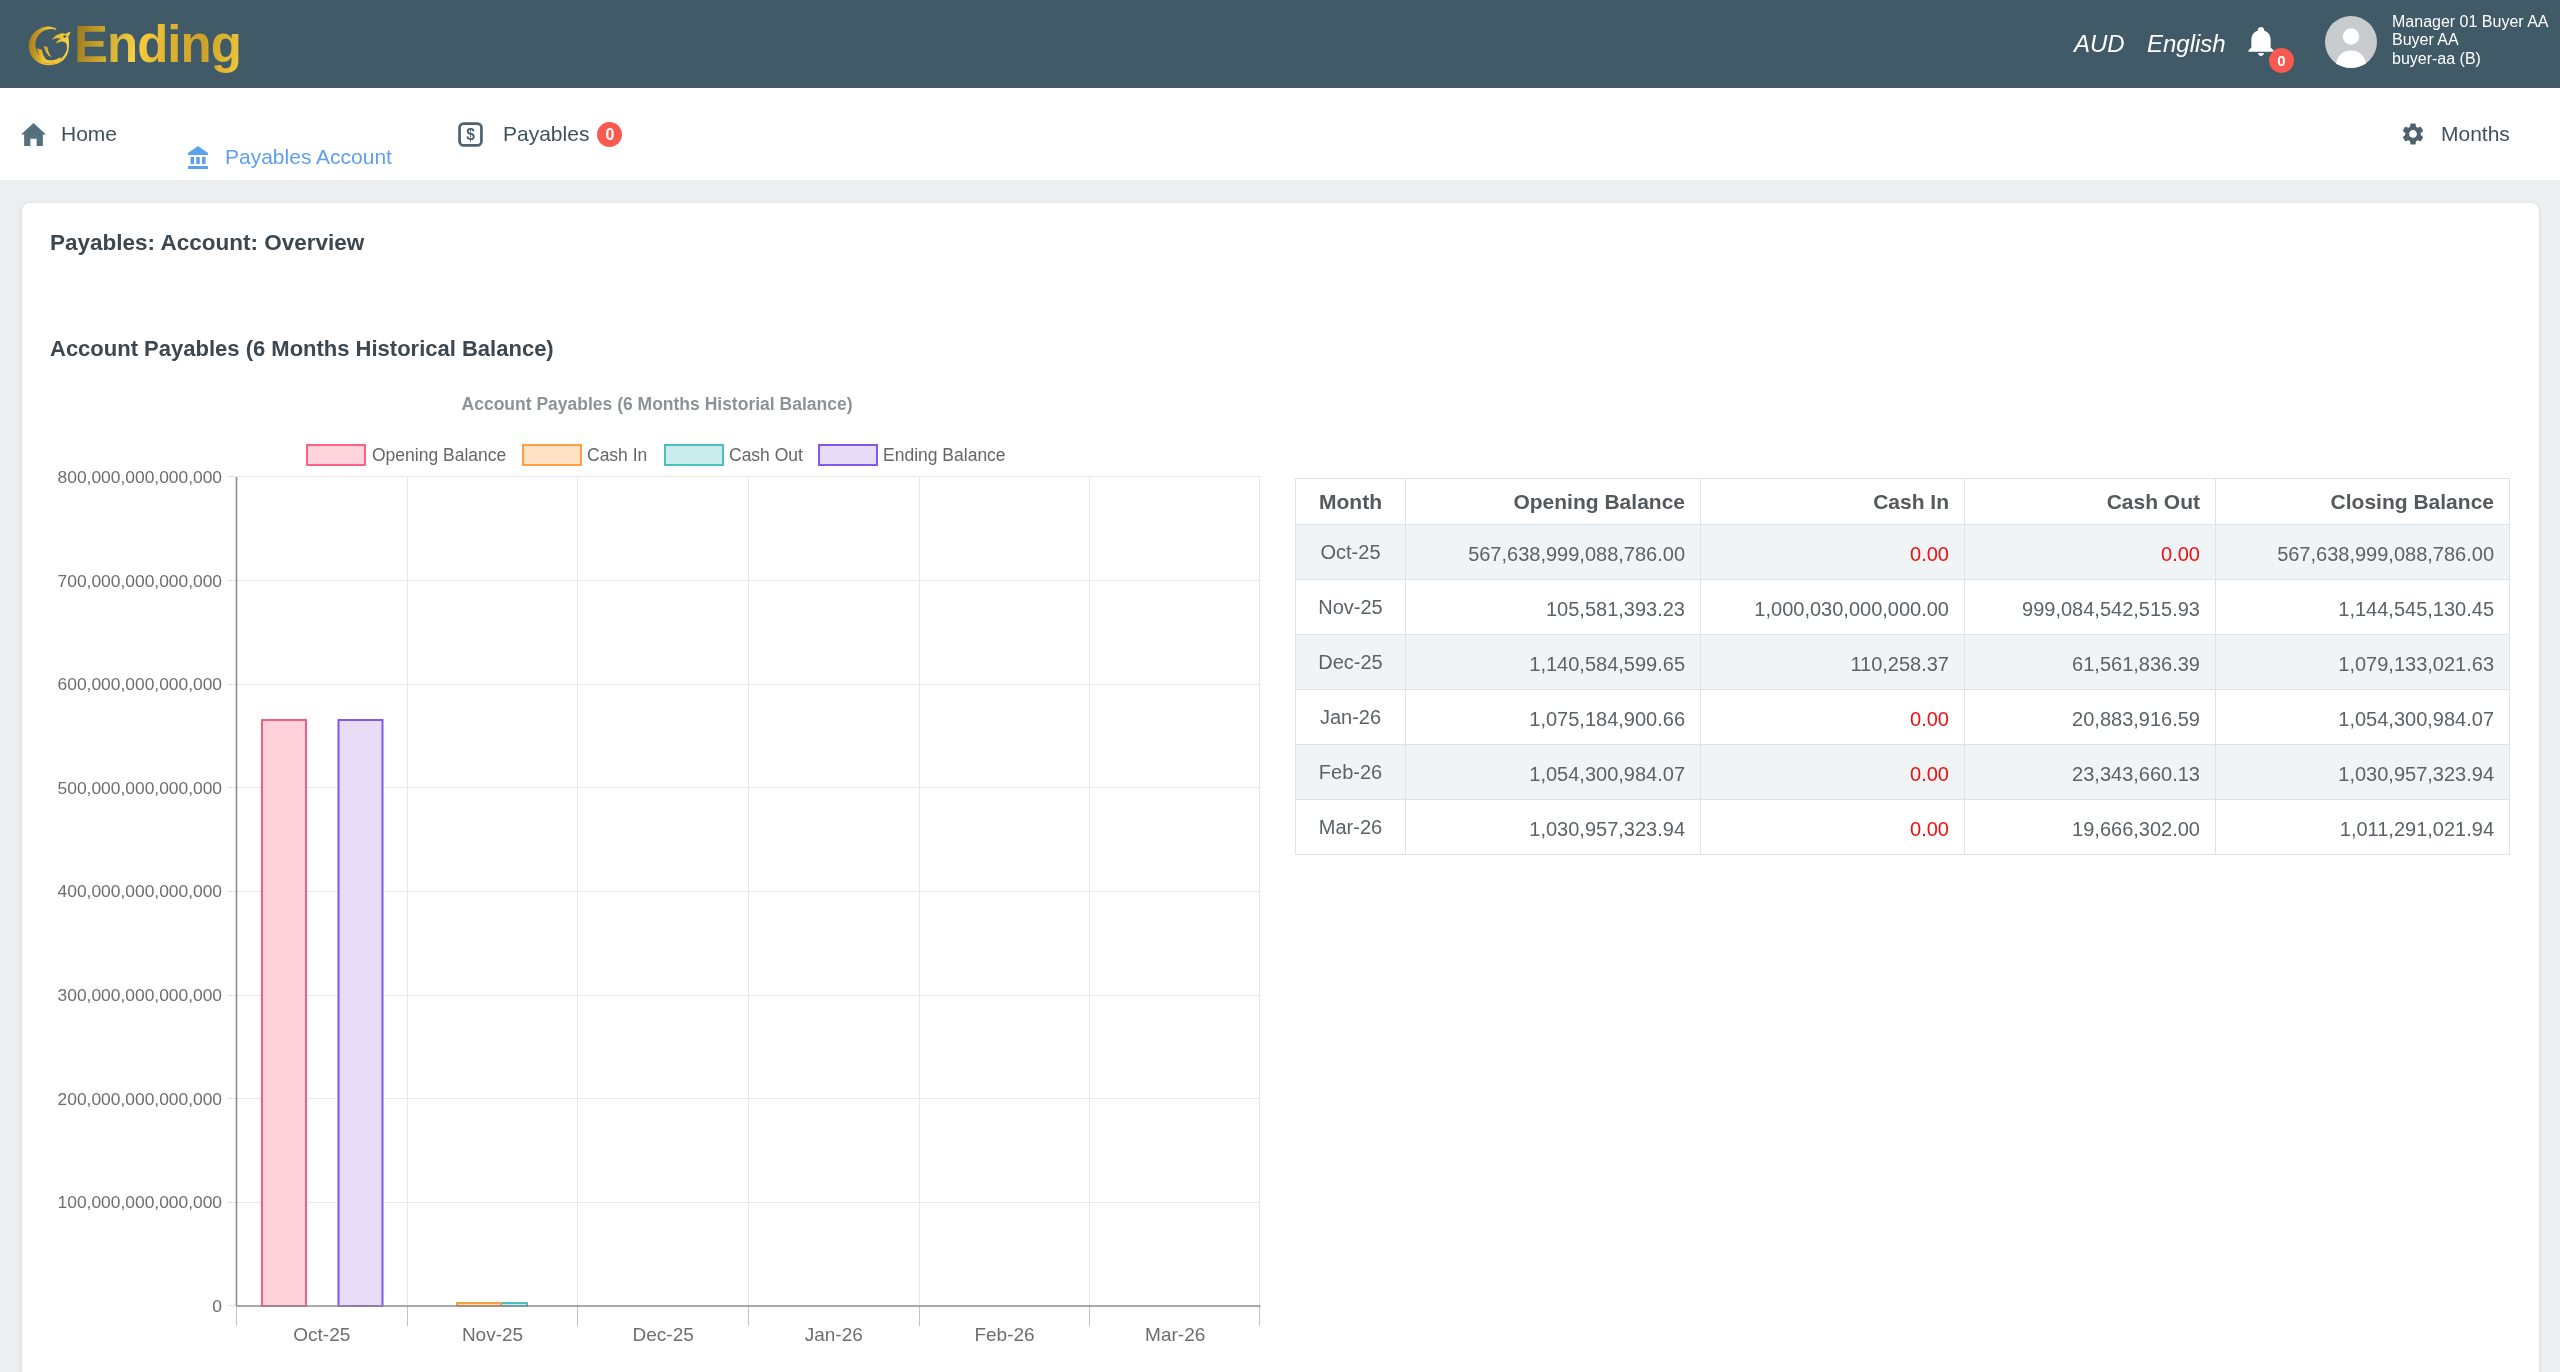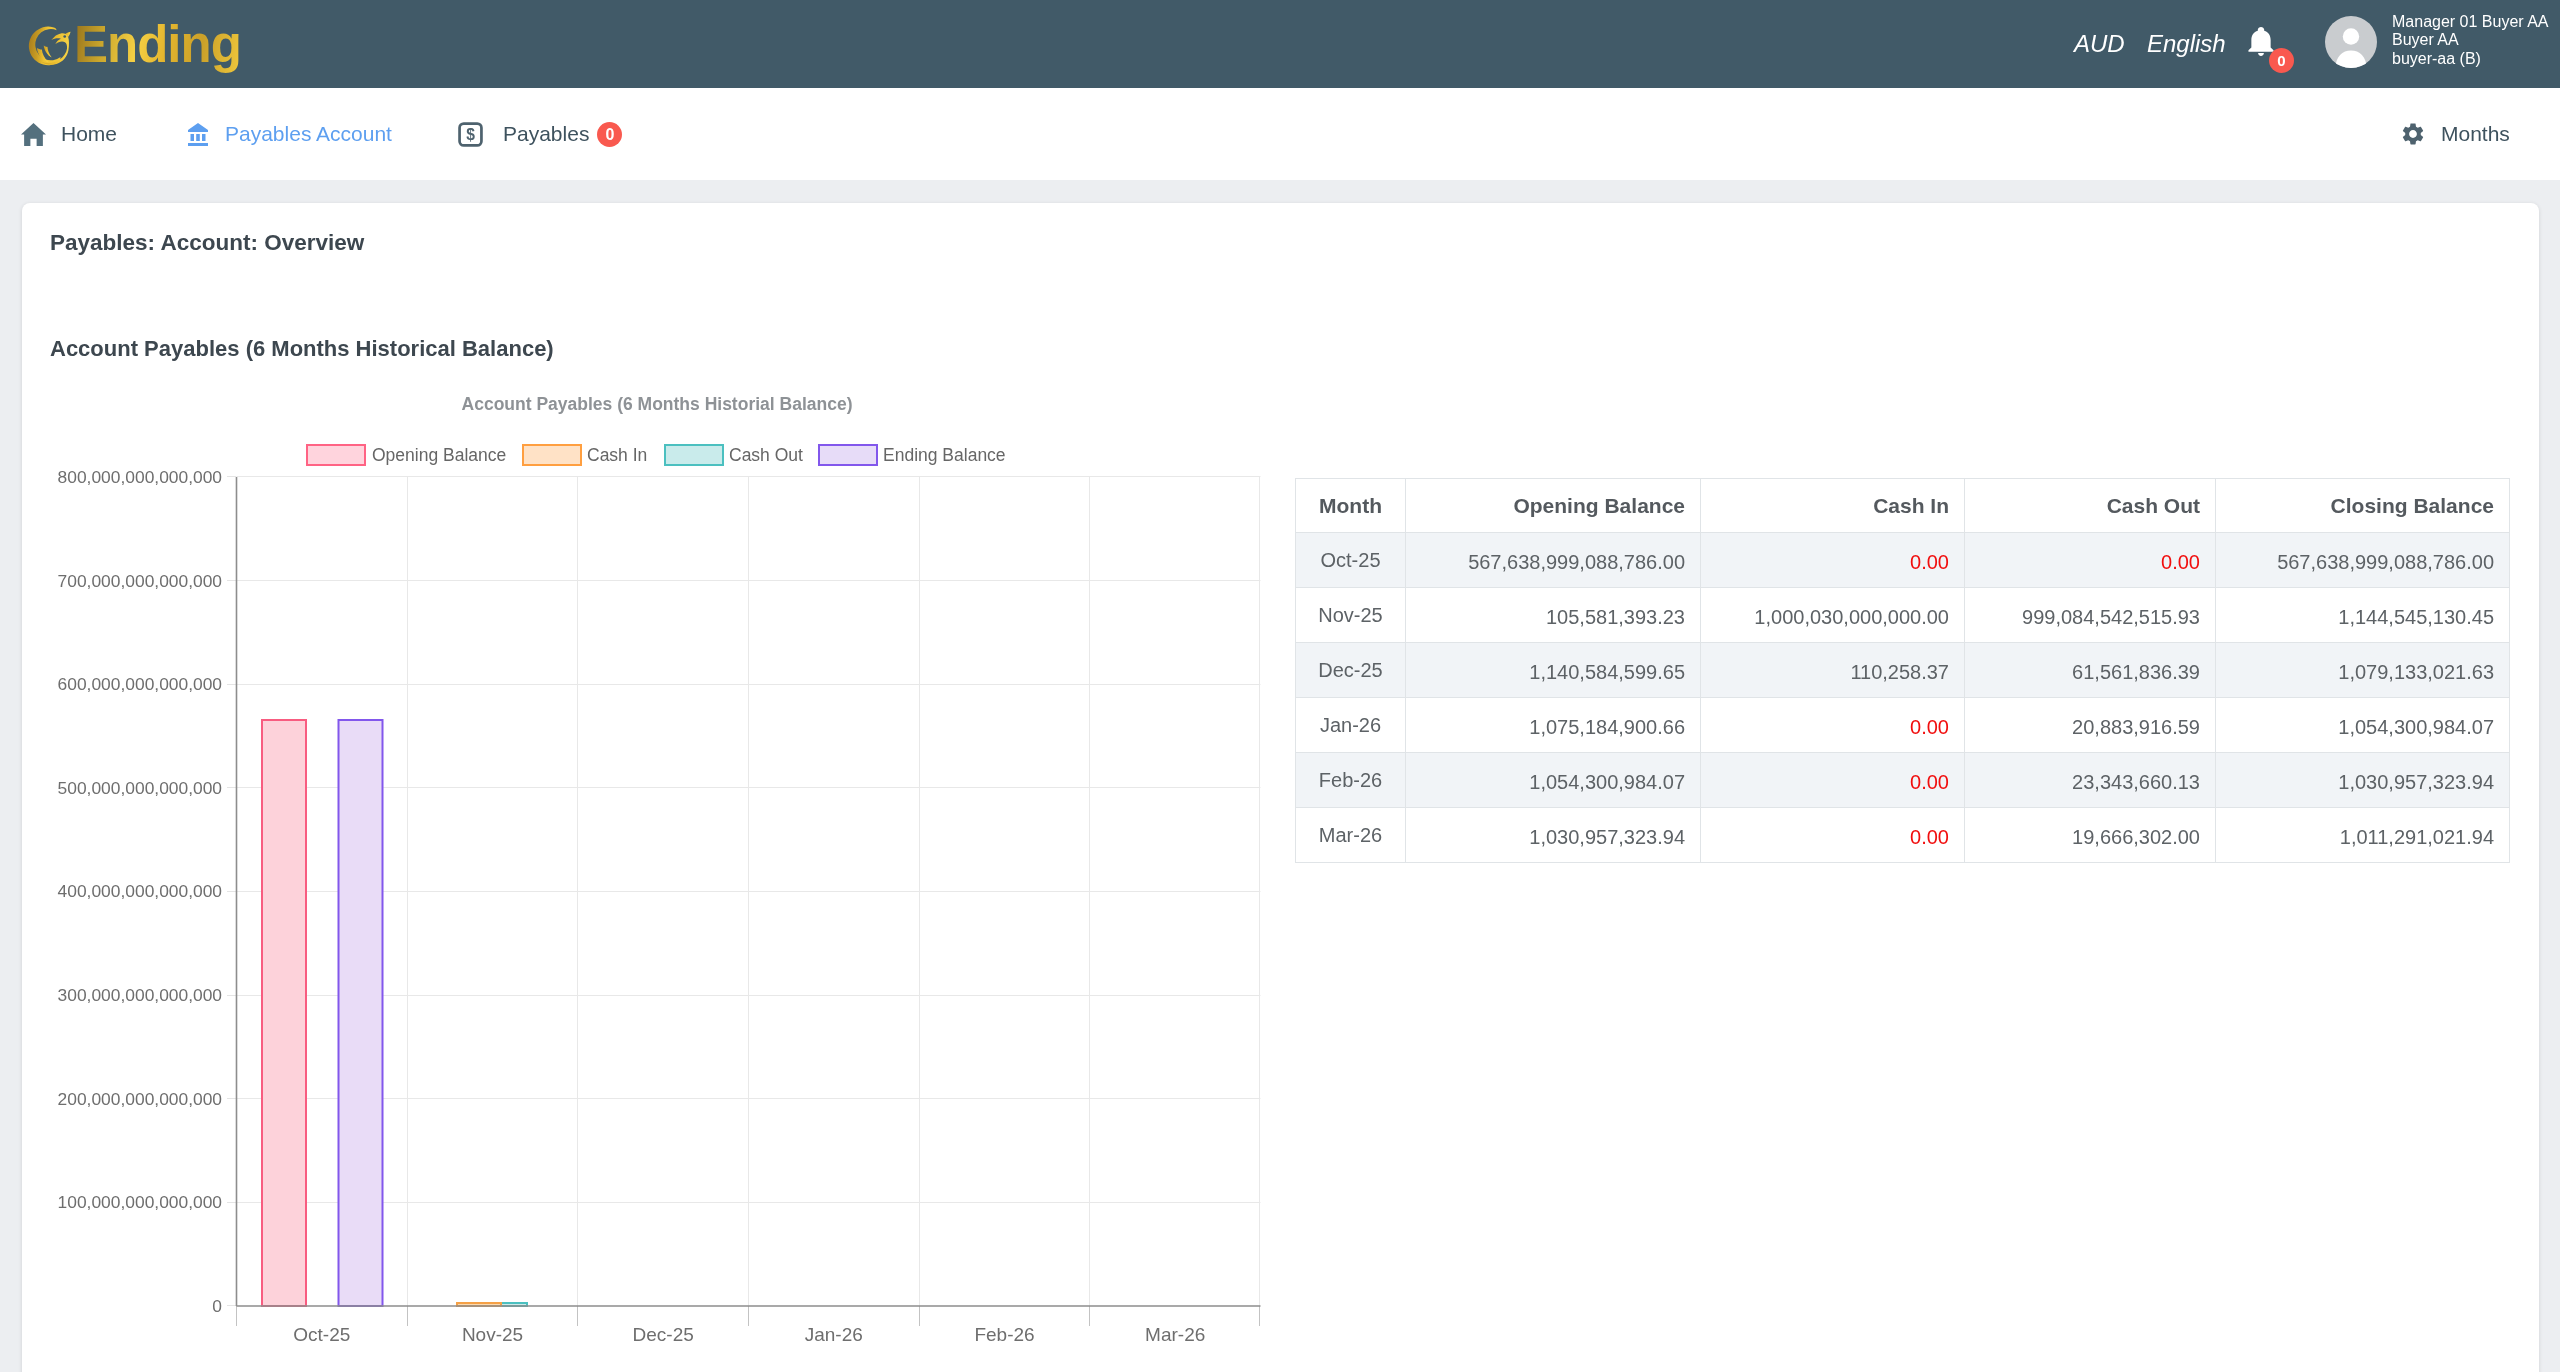--- a/index.html
+++ b/index.html
@@ -22,21 +22,21 @@
   #nav { position:absolute; left:0; top:88px; width:2560px; height:92px; background:#fff; }
   .navitem { position:absolute; top:0; height:92px; display:flex; align-items:center; font-size:21px; color:#3e525e; }
   
   #card { position:absolute; left:22px; top:203px; width:2517px; height:1230px; background:#fff; border-radius:8px; box-shadow:0 1px 4px rgba(0,0,0,0.12); }
   #h1 { position:absolute; left:50px; top:230px; font-size:22.5px; font-weight:bold; color:#3d474f; }
   #h2 { position:absolute; left:50px; top:336px; font-size:22px; font-weight:bold; color:#3d474f; }
   
   #tablewrap { position:absolute; left:1295px; top:478px; }
   table { border-collapse:collapse; table-layout:fixed; font-size:20px; color:#5d6266; }
   th, td { border:1px solid #e0e4e7; padding:0 15px 0 0; text-align:right; overflow:hidden; white-space:nowrap; }
-  th { height:54px; font-size:21px; color:#54595e; }
+  th { height:46px; font-size:21px; color:#54595e; }
   td { height:55px; padding-top:4px; }
   th.c, td.c { text-align:center; padding:0; }
   tr.alt td { background:#f1f4f7; }
   td.red { color:#f10e0e; }
 </style>
 </head>
 <body>
 
 <div id="header">
   <div id="logo">
@@ -80,21 +80,21 @@
   <div id="usertext">Manager 01 Buyer AA<br>Buyer AA<br>buyer-aa (B)</div>
 </div>
 
 <div id="nav">
   <div class="navitem" style="left:21px;">
     <svg width="25" height="23" viewBox="0 0 24 22" style="margin-right:15px;">
       <path fill="#54707e" d="M12 0 L0 11 H3 V22 H9 V15 H15 V22 H21 V11 H24 Z"></path>
     </svg>
     <span>Home</span>
   </div>
-  <div class="navitem" style="left:186px; color:#5d9ff0;">
+  <div class="navitem" style="left:186px; color:#5d9ff0;margin-top:23px;">
     <svg width="24" height="24" viewBox="0 0 24 24" style="margin-right:15px;">
       <path fill="#5d9ff0" d="M2 8 L12 1 L22 8 L22 10 L2 10 Z M4.5 12 H8 V19 H4.5 Z M10.2 12 H13.8 V19 H10.2 Z M16 12 H19.5 V19 H16 Z M2 21 H22 V24 H2 Z"></path>
     </svg>
     <span>Payables Account</span>
   </div>
   <div class="navitem" style="left:458px;">
     <svg width="25" height="25" viewBox="0 0 24 24" style="margin-right:20px;">
       <rect x="1.5" y="1.5" width="21" height="21" rx="4" fill="none" stroke="#4e626e" stroke-width="2.6"></rect>
       <text x="12" y="17.5" font-size="15" font-weight="bold" fill="#4e626e" text-anchor="middle" font-family="Liberation Sans">$</text>
     </svg>

